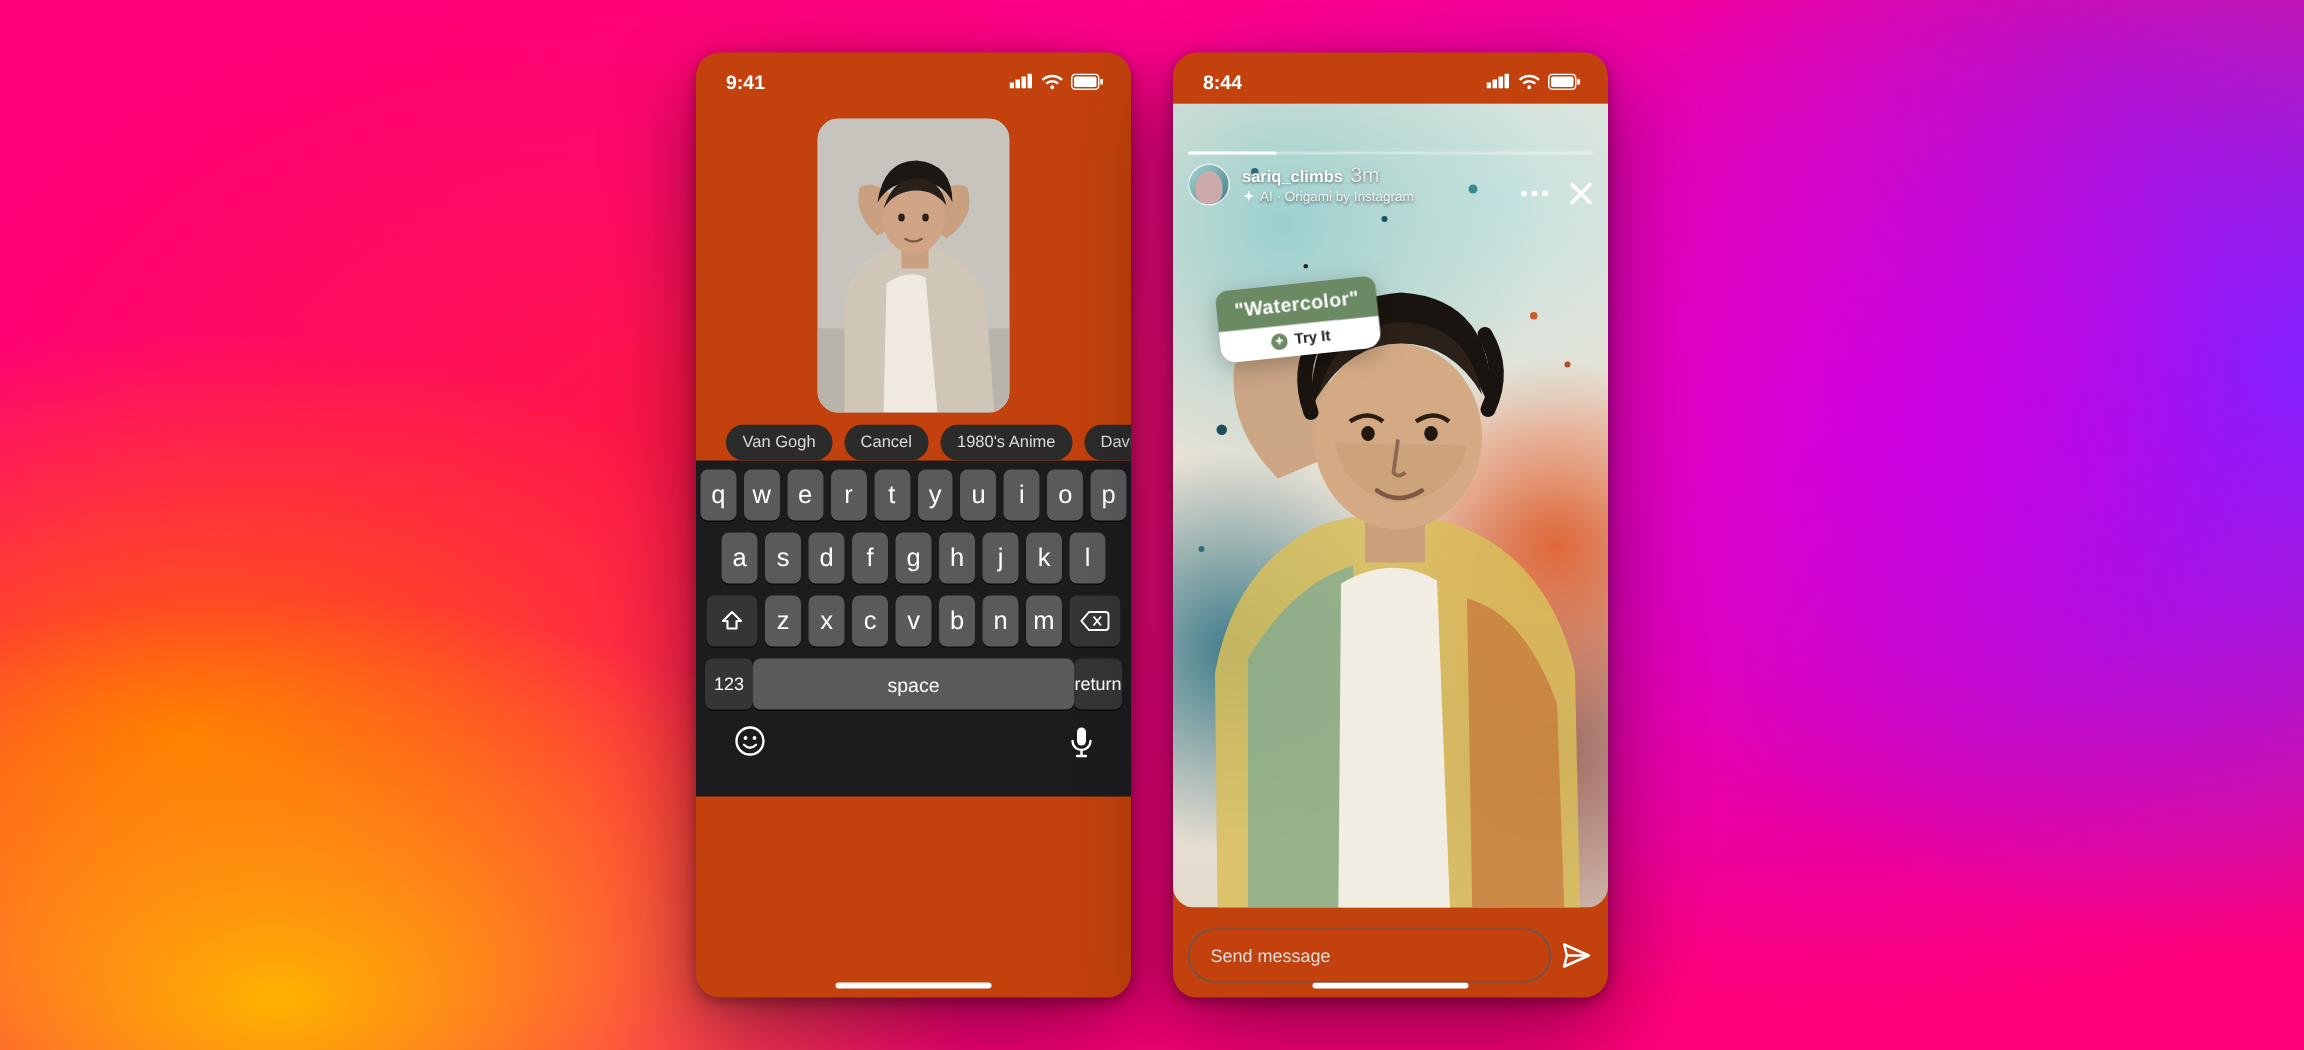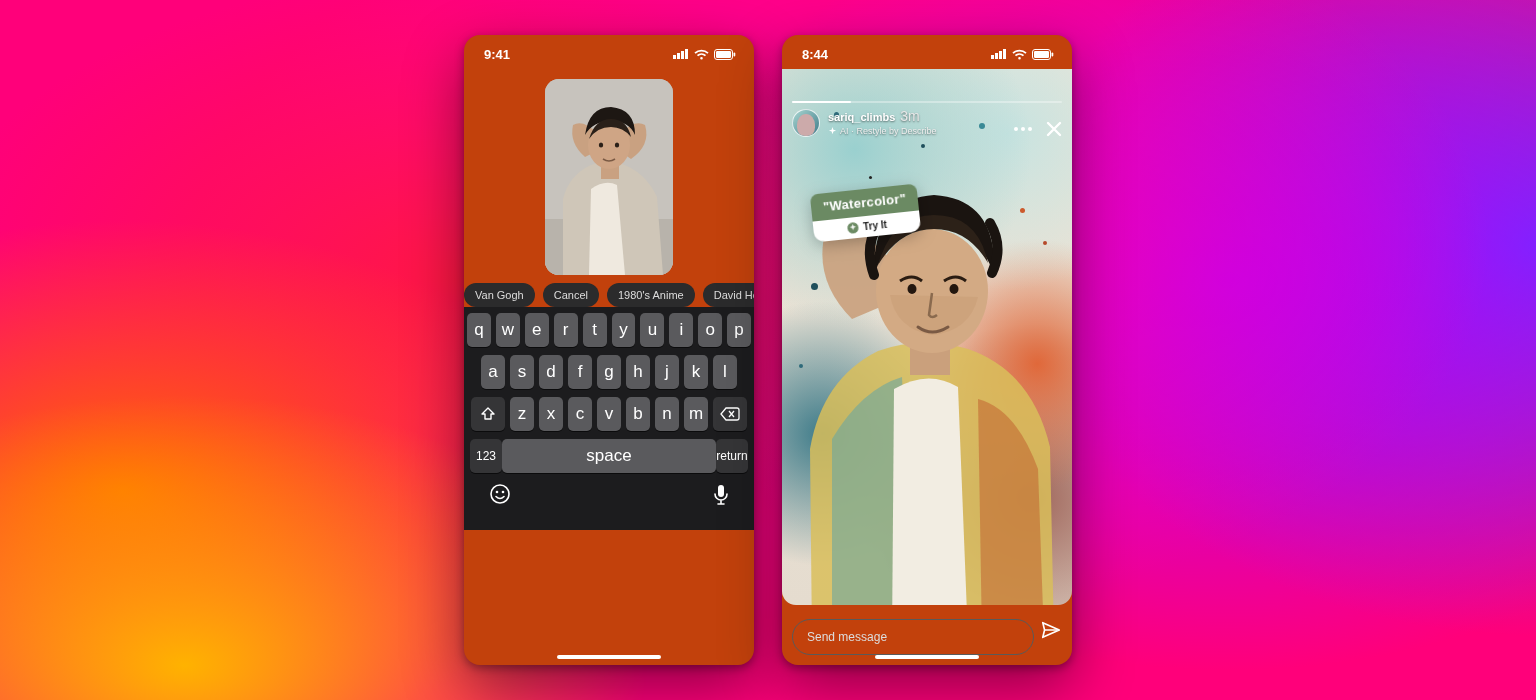--- a/index.html
+++ b/index.html
@@ -47,40 +47,40 @@
   
   .a-top{padding:6px 12px 0 12px;}
   .cancel{color:#fff;font-size:14px;font-weight:600;}
   .preview-wrap{padding:10px 0 8px 0;display:flex;justify-content:center;}
   .preview{
     width:128px;height:196px;border-radius:14px;overflow:hidden;
     background:linear-gradient(#bdbdbd,#c9c9c9);
     position:relative;
   }
   .preview svg{position:absolute;inset:0}
-  .chips{display:flex;gap:8px;padding:0 0;overflow:hidden;font-size:11px;}
+  .chips{display:flex;gap:8px;padding:0 20px;overflow:hidden;font-size:11px;}
   .chip{background:var(--chip-bg);color:#dcdcdc;padding:6px 11px;border-radius:14px;white-space:nowrap;flex:0 0 auto;}
   .prompt{
     margin:10px 8px;border-radius:18px;background:#1b1b1c;height:32px;
     display:flex;align-items:center;padding:0 12px;font-size:11.5px;color:#7d7d7d;
   }
   .caret{width:1.5px;height:14px;background:#3aa3c8;margin-right:1px;}
   .keyboard{background:#1c1c1e;padding:6px 3px 0 3px;}
   .krow{display:flex;gap:5px;justify-content:center;margin-bottom:8px;}
   .key{
     background:var(--key-bg);color:#fff;border-radius:5px;height:34px;width:24px;
     display:flex;align-items:center;justify-content:center;font-size:17px;
     box-shadow:0 1px 0 rgba(0,0,0,.6);
   }
   .key.dark{background:var(--key-dark);}
   .key.wide{width:34px;font-size:13px;}
   .key.shift svg,.key.del svg{display:block}
   .spacer-row{display:flex;gap:0;padding:0 3px;margin-bottom:6px;align-items:flex-end;}
   .key.num{width:32px;font-size:12px;background:var(--key-dark);}
-  .key.space{flex:1;font-size:17px;background:var(--key-bg);}
+  .key.space{flex:1;font-size:13px;background:var(--key-bg);}
   .key.ret{width:32px;font-size:12px;background:var(--key-dark);}
   .kb-bottom{display:flex;justify-content:space-between;align-items:center;padding:4px 22px 20px 22px;color:#fff;}
 
   
   .story{position:relative;flex:1;margin:0;border-radius:0;}
   .story-canvas{
     position:absolute;inset:0 0 60px 0;
     border-bottom-left-radius:14px;border-bottom-right-radius:14px;
     overflow:hidden;
     background:
@@ -100,21 +100,21 @@
   .avatar::after{content:"";position:absolute;inset:4px 4px 0 4px;border-radius:50% 50% 40% 40%;background:#caa;}
   .hdr-text{display:flex;flex-direction:column;font-size:10px;line-height:1.25;margin-top:3px;flex:1;text-shadow:0 1px 2px rgba(0,0,0,.5)}
   .hdr-line1{display:flex;gap:5px;align-items:baseline}
   .hdr-line1 .u{font-weight:700;font-size:11px}
   .hdr-line1 .t{color:#e8e8e8;font-size:14px}
   .hdr-line2{color:#eee;font-size:9px;display:flex;align-items:center;gap:3px}
   .hdr-actions{display:flex;gap:14px;align-items:center;margin-top:6px}
   .sticker{position:absolute;top:120px;left:30px;transform:rotate(-6deg);z-index:4;filter:drop-shadow(0 4px 8px rgba(0,0,0,.25))}
   .sticker-top{background:#6b8a63;color:#fff;padding:6px 12px;border-radius:8px 8px 0 0;font-size:13px;font-weight:700;letter-spacing:.3px}
   .sticker-bot{background:#fff;color:#222;padding:5px 14px;border-radius:0 0 10px 10px;font-size:10px;font-weight:700;display:flex;gap:5px;align-items:center;justify-content:center}
-  .story-footer{position:absolute;bottom:10px;left:10px;right:10px;display:flex;align-items:flex-start;gap:6px;z-index:5}
+  .story-footer{position:absolute;bottom:10px;left:10px;right:10px;display:flex;align-items:center;gap:6px;z-index:5}
   .msg-pill{flex:1;height:34px;border:1.2px solid #5a5a5a;border-radius:18px;display:flex;align-items:center;padding:0 14px;color:#ddd;font-size:12px}
 </style>
 </head>
 <body>
 
 <div class="phone">
   <div class="status-bar">
     <span>9:41</span>
     <span class="status-icons">
       <svg width="16" height="10" viewBox="0 0 16 10">
@@ -302,21 +302,21 @@
       <div class="avatar"></div>
       <div class="hdr-text">
         <span class="hdr-line1">
           <span class="u">sariq_climbs</span>
           <span class="t">3m</span>
         </span>
         <span class="hdr-line2">
           <svg width="9" height="9" viewBox="0 0 10 10">
               <path d="M5 0l1 3 3 1-3 1-1 3-1-3-3-1 3-1z" fill="#fff"></path>
             </svg>
-          <span>AI · Restyle by Describe</span>
+          <span>AI · Origami by Instagram</span>
         </span>
       </div>
       <div class="hdr-actions">
         <svg width="18" height="4" viewBox="0 0 18 4">
             <circle cx="2" cy="2" r="2" fill="#fff"></circle>
             <circle cx="9" cy="2" r="2" fill="#fff"></circle>
             <circle cx="16" cy="2" r="2" fill="#fff"></circle>
           </svg>
         <svg width="16" height="16" viewBox="0 0 16 16">
             <path d="M2 2l12 12M14 2L2 14" stroke="#fff" stroke-width="2.4" stroke-linecap="round"></path>

